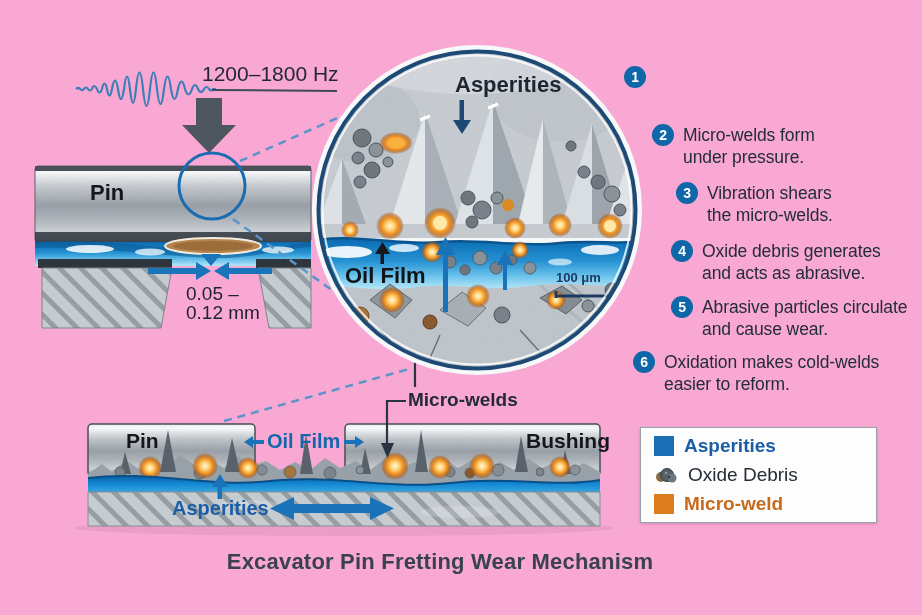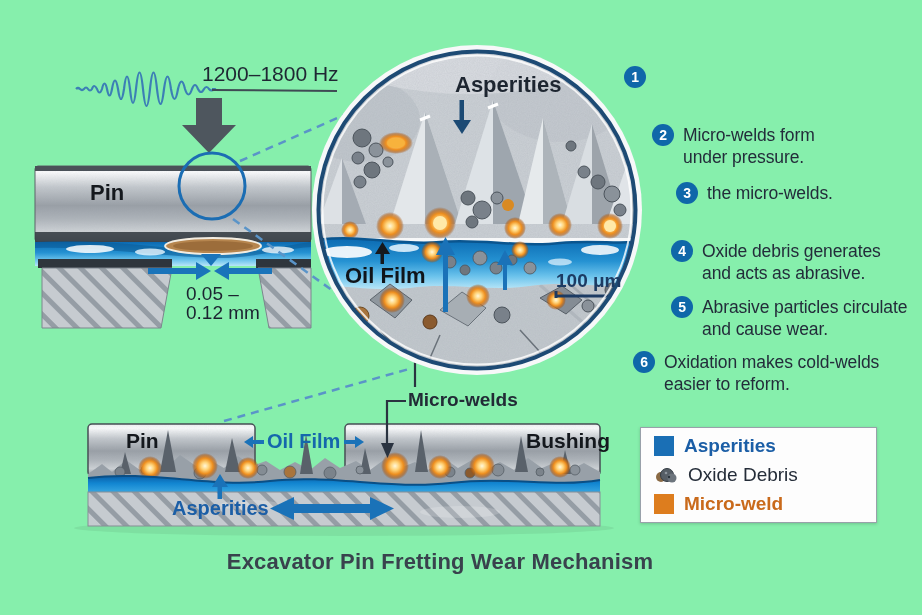--- a/index.html
+++ b/index.html
@@ -1,25 +1,25 @@
 <!DOCTYPE html>
 <html><head>
 <meta charset="utf-8">
 <style>
   html,body{margin:0;padding:0;}
   body{font-family:"Liberation Sans",sans-serif;background:#e9e8e7;}
-  .canvas{position:relative;width:922px;height:615px;background:#86efac;overflow:hidden;}
+  .canvas{position:relative;width:922px;height:615px;background:#f9a8d4;overflow:hidden;}
   .art{position:absolute;left:0;top:0;}
   .lbl{position:absolute;white-space:nowrap;color:#222b38;}
   .hz{font-size:21px;color:#1f2733;}
   .blk-label{font-size:22px;font-weight:bold;color:#14181d;}
   .gap{font-size:19px;color:#1b2330;}
   .inset-title{font-size:22px;font-weight:bold;color:#1d2530;}
   .oilfilm-black{font-size:22px;font-weight:bold;color:#101419;}
-  .scale{font-size:19px;font-weight:600;color:#1c3b63;}
+  .scale{font-size:13px;font-weight:600;color:#1c3b63;}
   .microwelds{font-size:19px;font-weight:bold;color:#222b36;}
   .b-oil{font-size:20px;font-weight:bold;color:#1567ac;}
   .b-asp{font-size:20px;font-weight:bold;color:#1b5ea6;}
   .step{position:absolute;display:flex;gap:9px;font-size:17.5px;line-height:22px;color:#232c3a;letter-spacing:-0.1px;}
   .step-num{width:22px;height:22px;border-radius:50%;color:#fff;font-weight:bold;font-size:14px;
             display:flex;align-items:center;justify-content:center;flex:none;margin-top:0px;}
   .legend{position:absolute;left:640px;top:427px;width:237px;height:96px;background:#fdfdfd;
           border:1.5px solid #99a1aa;box-shadow:0 1px 3px rgba(0,0,0,.18);box-sizing:border-box;
           display:flex;flex-direction:column;justify-content:center;gap:7px;padding-left:13px;}
   .legend-row{display:flex;align-items:center;gap:10px;font-size:19px;}
@@ -352,20 +352,21 @@
 <div class="step" style="left:652px;top:124px;">
   <span class="step-num" style="background: rgb(15, 103, 169);">2</span>
   <span>
         <div>Micro-welds form</div>
         <div>under pressure.</div>
       </span>
 </div>
 <div class="step" style="left:676px;top:182px;">
   <span class="step-num" style="background: rgb(15, 103, 169);">3</span>
   <span>
+        <div>Vibration shears</div>
         <div>the micro-welds.</div>
       </span>
 </div>
 <div class="step" style="left:671px;top:240px;">
   <span class="step-num" style="background: rgb(15, 103, 169);">4</span>
   <span>
         <div>Oxide debris generates</div>
         <div>and acts as abrasive.</div>
       </span>
 </div>

